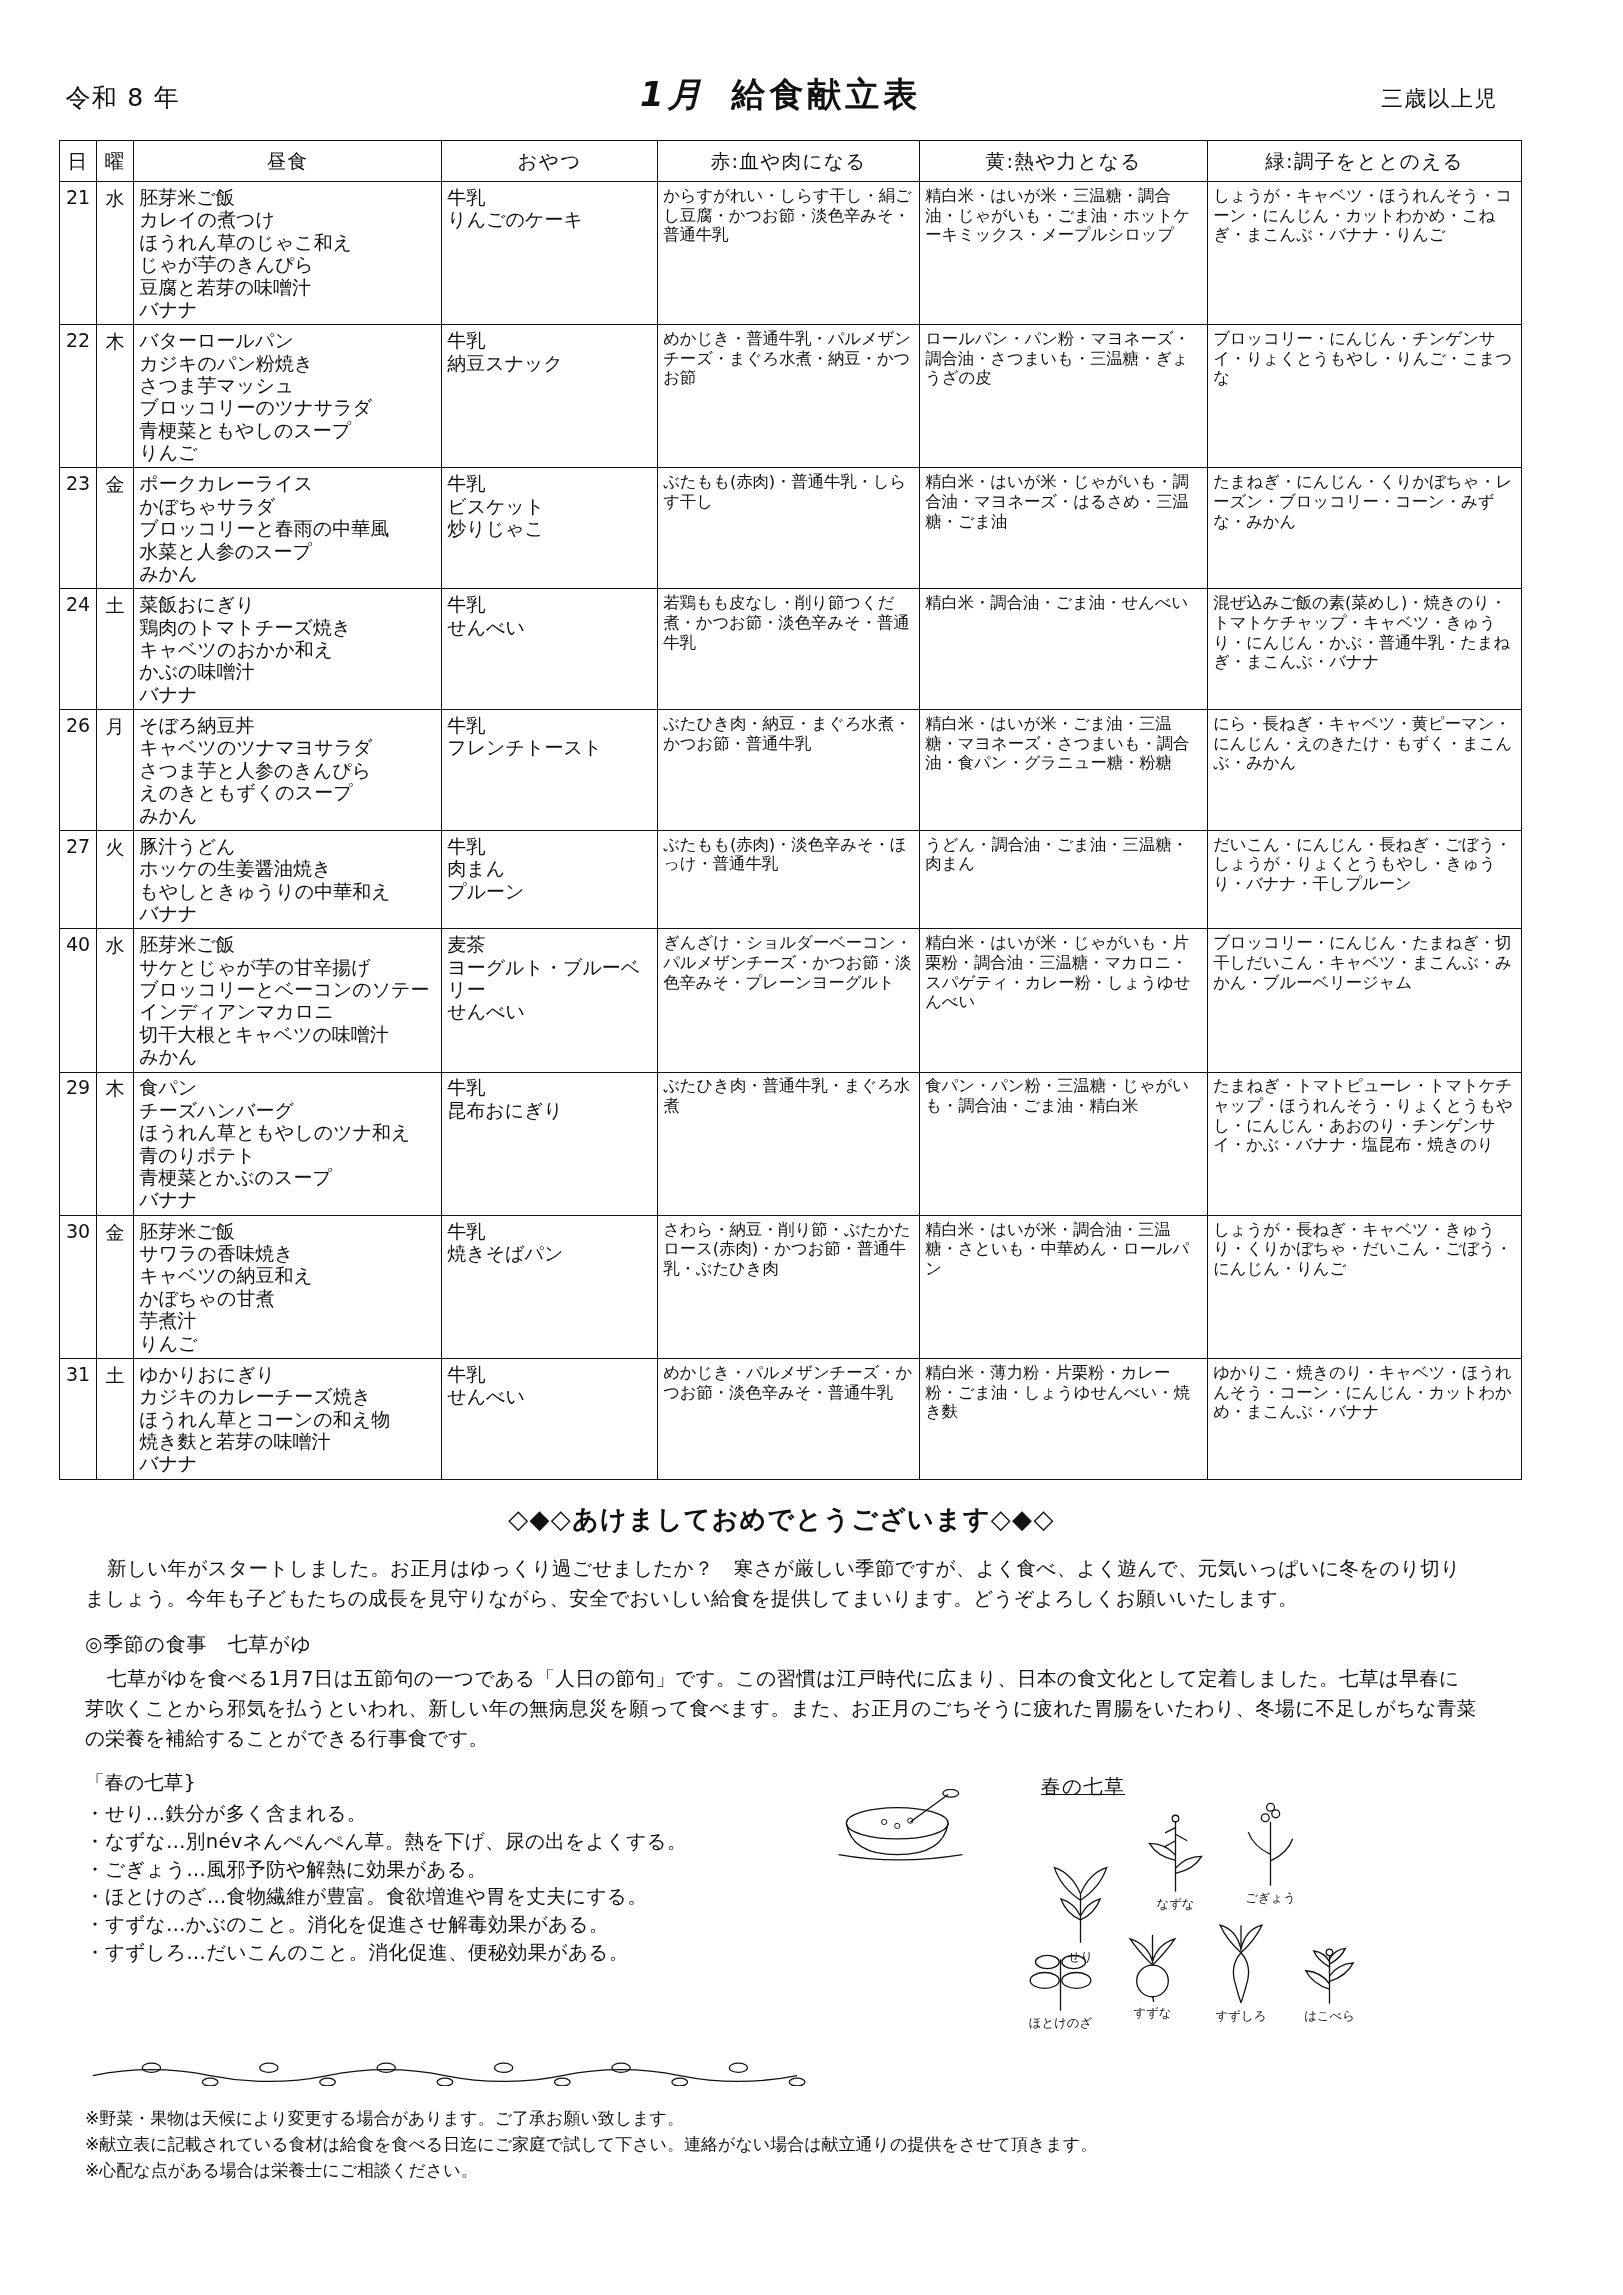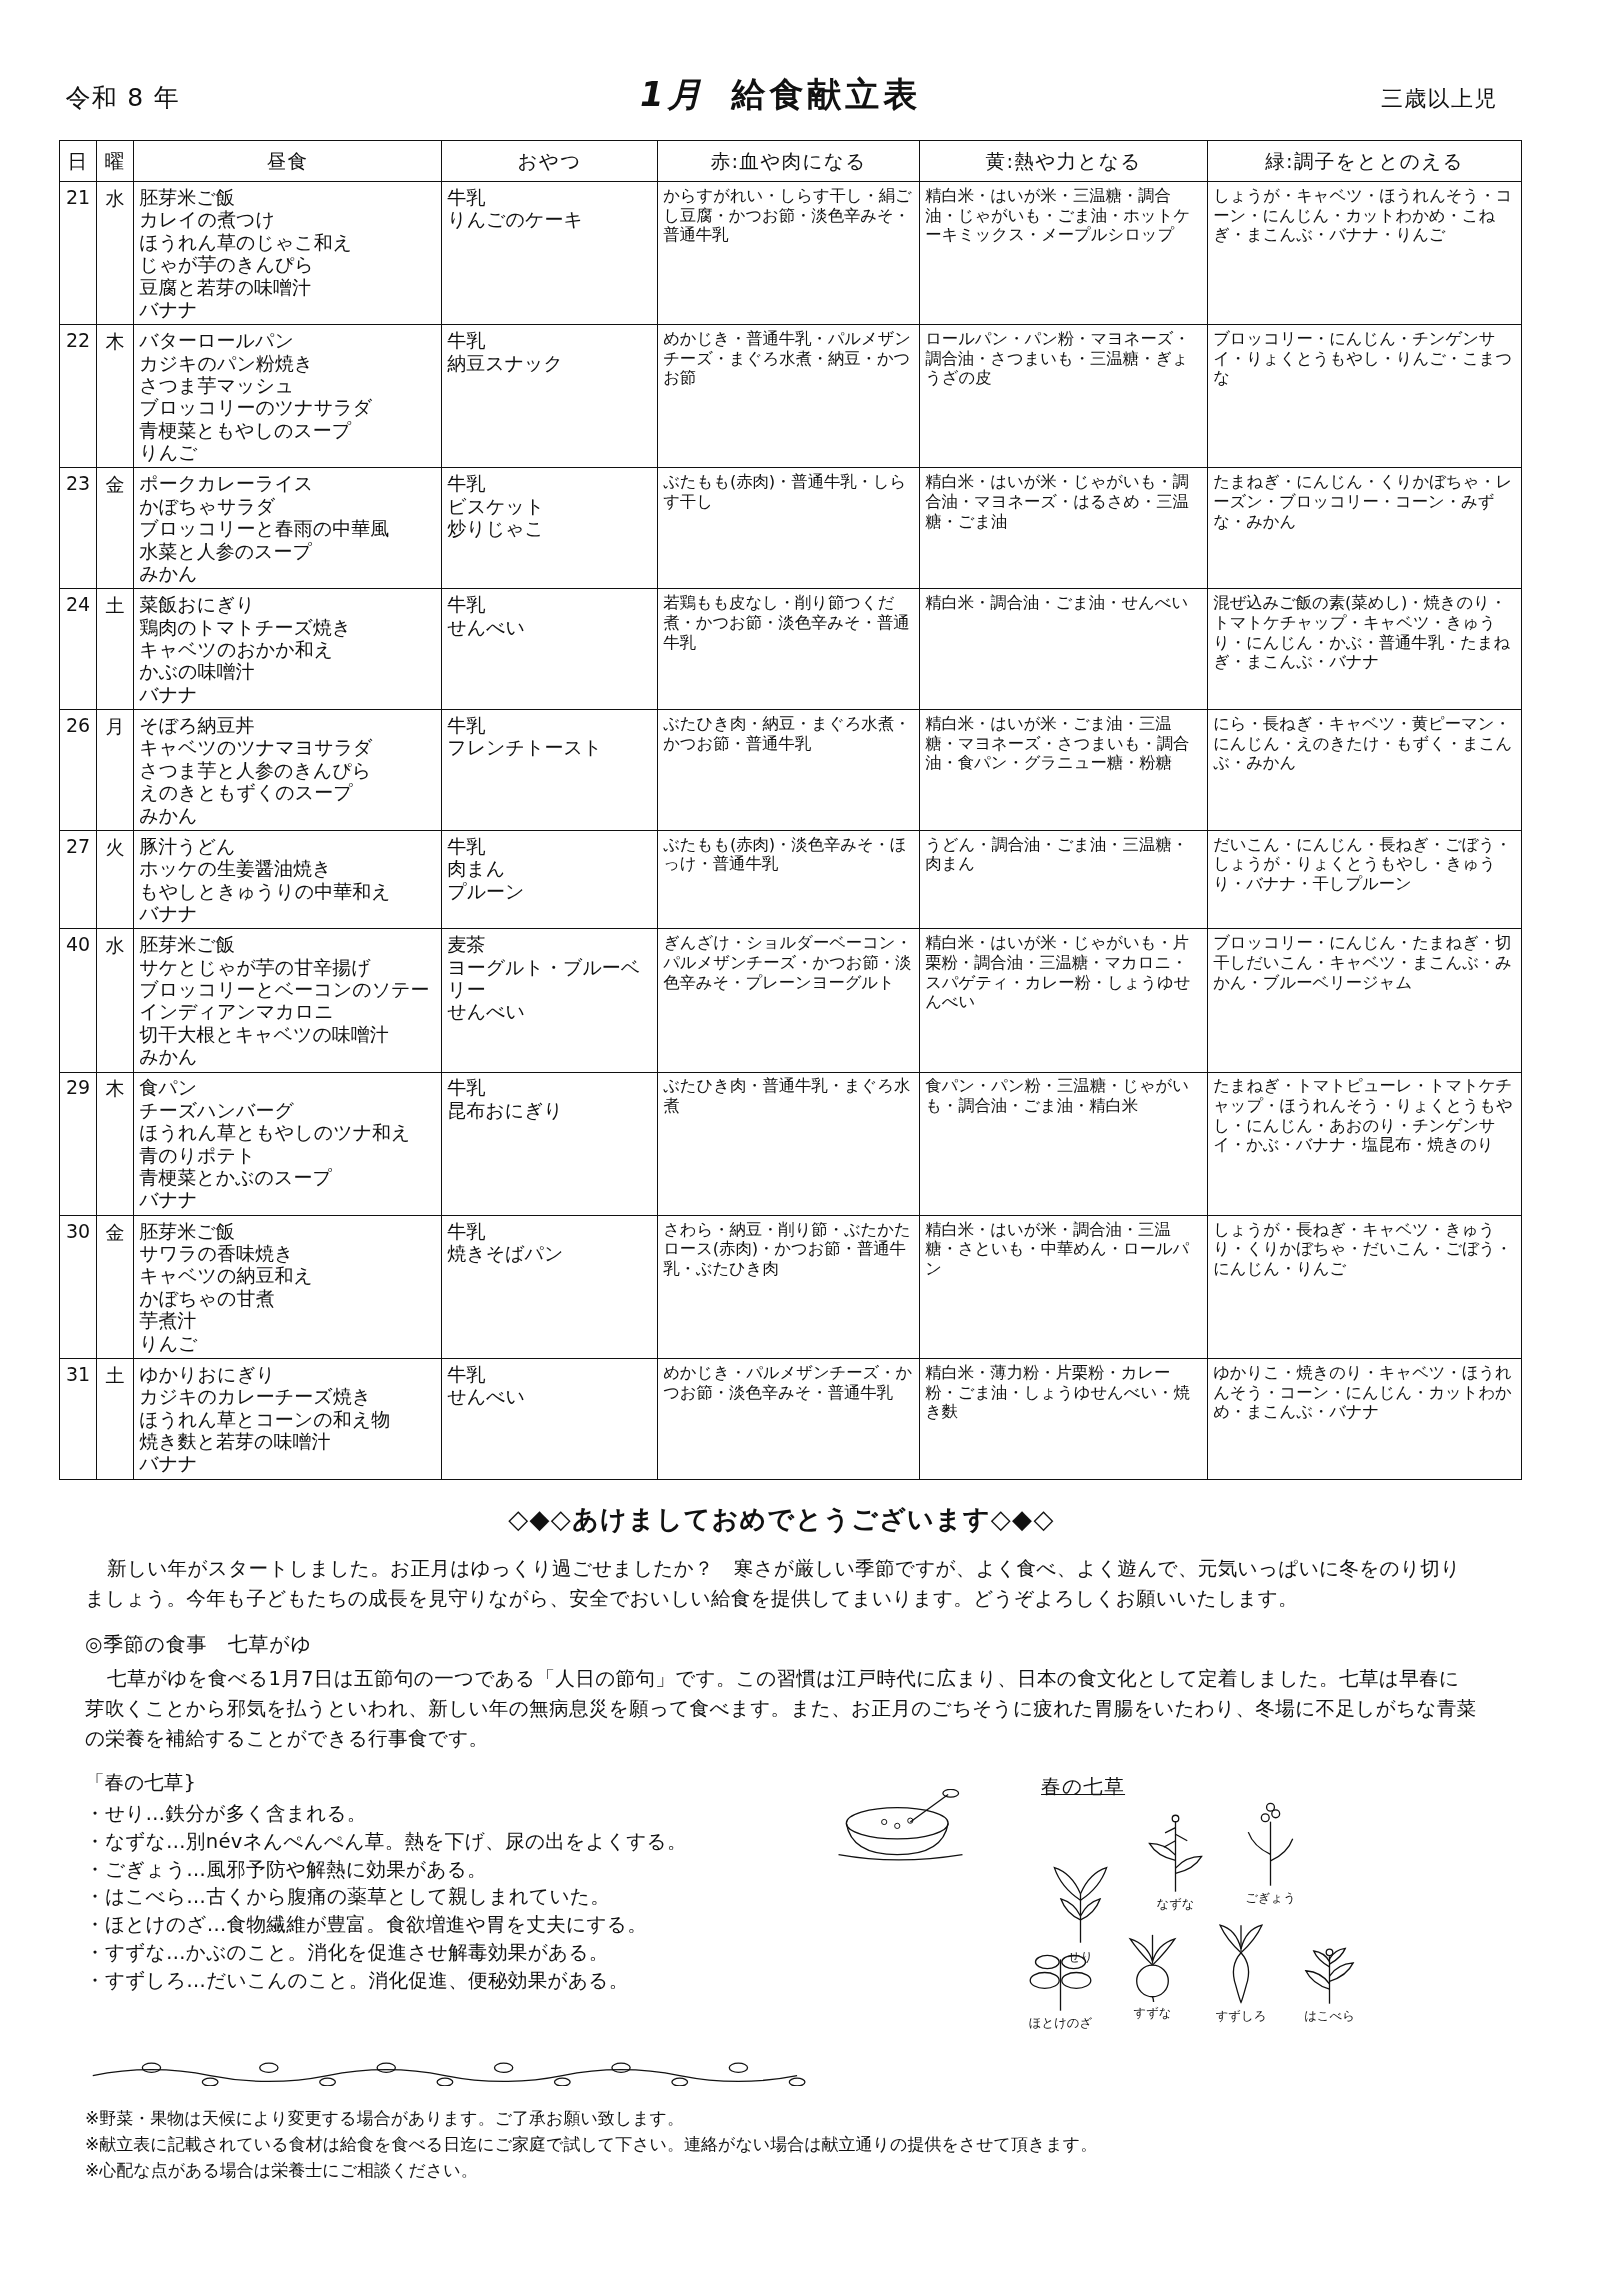--- a/index.html
+++ b/index.html
@@ -347,21 +347,20 @@
       </p>
   </div>
 
   <div class="herbs-wrap">
     <div class="herbs-list">
       <div class="herbs-title">「春の七草}</div>
       <ul>
         <li>・せり…鉄分が多く含まれる。</li>
         <li>・なずな…別névネんぺんぺん草。熱を下げ、尿の出をよくする。</li>
         <li>・ごぎょう…風邪予防や解熱に効果がある。</li>
-        <li>・はこべら…古くから腹痛の薬草として親しまれていた。</li>
         <li>・ほとけのざ…食物繊維が豊富。食欲増進や胃を丈夫にする。</li>
         <li>・すずな…かぶのこと。消化を促進させ解毒効果がある。</li>
         <li>・すずしろ…だいこんのこと。消化促進、便秘効果がある。</li>
       </ul>
     </div>
 
     <div class="herbs-art">
       <div class="art-label">春の七草</div>
 
       <svg class="bowl" viewBox="0 0 210 120">

